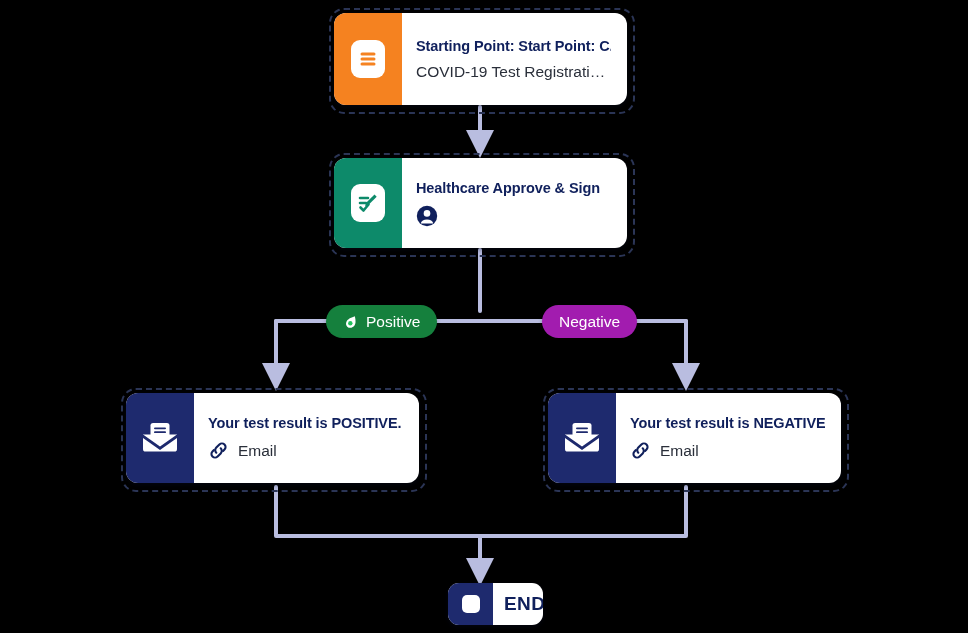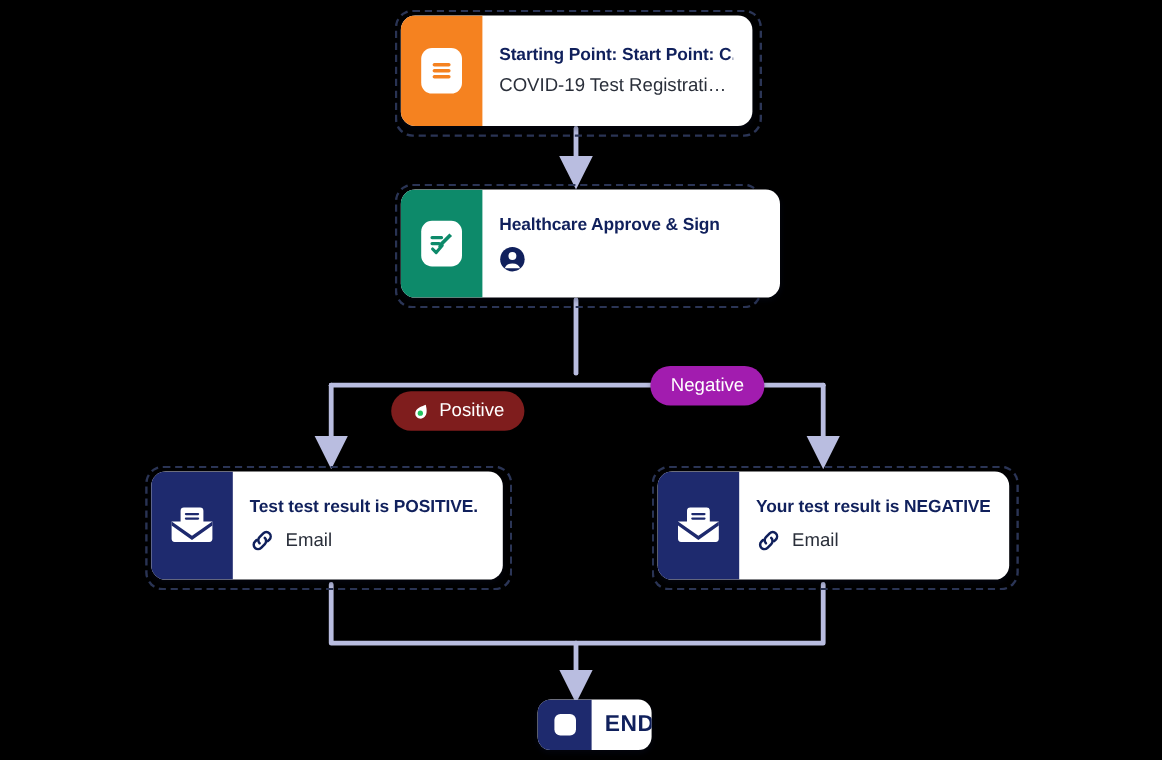--- a/index.html
+++ b/index.html
@@ -109,21 +109,21 @@
     </div>
     <div class="body-pane">
       <div class="title">Starting Point: Start Point: C...</div>
       <div class="sub">
         <span class="sub-text">COVID-19 Test Registratio...</span>
       </div>
     </div>
   </div>
 
   <div class="sel" style="left:329px;top:153px;width:302px;height:100px;"></div>
-  <div class="node" id="n-approve" style="left:334px;top:158px;width:316px;height:90px;">
+  <div class="node" id="n-approve" style="left:334px;top:158px;width:293px;height:90px;">
     <div class="icon-pane" style="background:#0d8a6a;">
       <div class="tile">
         <svg width="22" height="23" viewBox="0 0 22 23" xmlns="http://www.w3.org/2000/svg">
           <path d="M3 6 h8 M3 11 h6" stroke="#0d8a6a" stroke-width="2.6" stroke-linecap="round" fill="none"></path>
           <path d="M3.5 15.5 l3 3 l5 -6" stroke="#0d8a6a" stroke-width="2.6" stroke-linecap="round" stroke-linejoin="round" fill="none"></path>
           <path d="M17.5 2.5 l2.2 2.2 l-8.6 8.6 l-3 .8 l.8 -3 z" fill="#0d8a6a"></path>
         </svg>
       </div>
     </div>
     <div class="body-pane">
@@ -133,21 +133,21 @@
           <svg width="22" height="22" viewBox="0 0 22 22" xmlns="http://www.w3.org/2000/svg">
             <circle cx="11" cy="11" r="10.2" fill="#10205c"></circle>
             <circle cx="11" cy="8.4" r="3.3" fill="#fff"></circle>
             <path d="M4.6 18.6 a6.6 5.4 0 0 1 12.8 0 z" fill="#fff"></path>
           </svg>
         </span>
       </div>
     </div>
   </div>
 
-  <div class="pill" id="pill-positive" style="left:326px;top:305px;background:#7f1d1d;margin-top:21px;">
+  <div class="pill" id="pill-positive" style="left:326px;top:305px;background:#15803d;">
     <span style="display:flex;">
       <svg width="16" height="16" viewBox="0 0 16 16" xmlns="http://www.w3.org/2000/svg">
         <path d="M11.8 2.2 C9 3.4 4.2 4.6 3.2 8.4 c-.7 2.8 1 5 3.4 5.4 3.2 .5 5.6-2 5.9-5.2 .2-2.3 -.2-4.3 -.7-6.4 z" fill="#ffffff"></path>
         <circle cx="7.3" cy="9.3" r="2.2" fill="#22c55e"></circle>
       </svg>
     </span>
     <span>Positive</span>
   </div>
 
   <div class="pill" id="pill-negative" style="left:542px;top:305px;background:#a21caf;">
@@ -161,21 +161,21 @@
         <svg width="38" height="34" viewBox="0 0 38 34" xmlns="http://www.w3.org/2000/svg">
           <rect x="9.5" y="2" width="19" height="14" rx="2.6" fill="#ffffff"></rect>
           <rect x="13" y="6.4" width="12" height="1.9" rx=".95" fill="#1e2a6e"></rect>
           <rect x="13" y="10.2" width="12" height="1.9" rx=".95" fill="#1e2a6e"></rect>
           <path d="M2 13.5 h34 v14.5 a2.6 2.6 0 0 1 -2.6 2.6 h-28.8 a2.6 2.6 0 0 1 -2.6 -2.6 z" fill="#ffffff"></path>
           <path d="M2 13.5 L19 25.5 L36 13.5 L36 17 L19 29 L2 17 z" fill="#1e2a6e"></path>
         </svg>
       </span>
     </div>
     <div class="body-pane">
-      <div class="title">Test test result is POSITIVE.</div>
+      <div class="title">Your test result is POSITIVE.</div>
       <div class="sub">
         <span style="flex:0 0 auto;display:flex;">
           <svg width="21" height="21" viewBox="0 0 21 21" xmlns="http://www.w3.org/2000/svg">
             <g stroke="#10205c" stroke-width="2.1" fill="none" stroke-linecap="round">
               <path d="M8.3 12.7 a3.6 3.6 0 0 1 0 -5.1 l3.1 -3.1 a3.6 3.6 0 0 1 5.1 5.1 l-1.4 1.4"></path>
               <path d="M12.7 8.3 a3.6 3.6 0 0 1 0 5.1 l-3.1 3.1 a3.6 3.6 0 0 1 -5.1 -5.1 l1.4 -1.4"></path>
             </g>
           </svg>
         </span>
         <span class="sub-text">Email</span>

